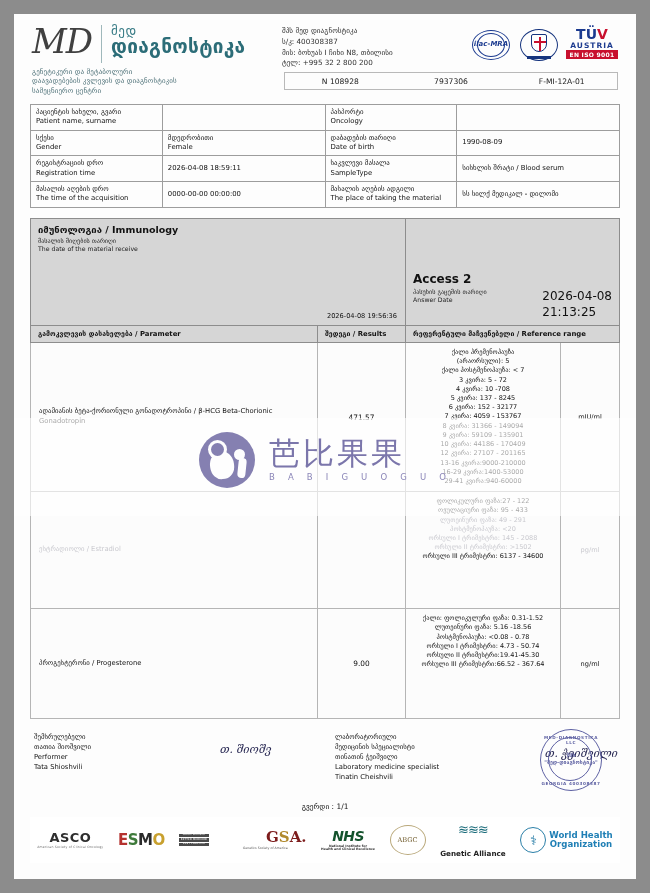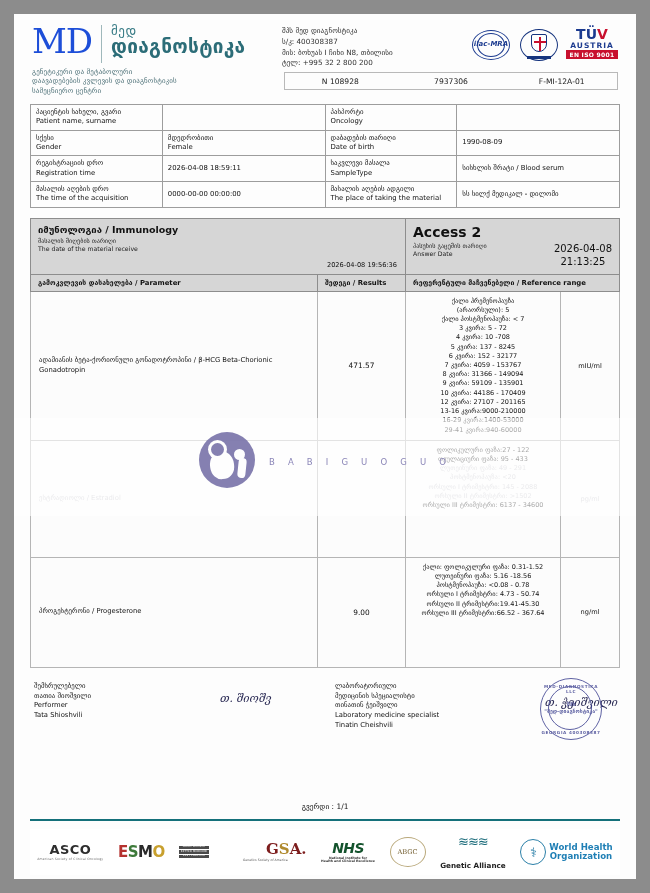--- a/index.html
+++ b/index.html
@@ -20,22 +20,22 @@
     width: 622px; height: 865px;
     background: #fdfdfd;
     overflow: hidden;
   }
 
   
   .header { position: relative; height: 82px; padding: 8px 16px 0 16px; }
   .logo-block { position: absolute; left: 18px; top: 10px; display: flex; align-items: flex-start; }
   .logo-md {
     font-family: "DejaVu Serif", "Liberation Serif", serif;
-    font-size: 34px; color: #1d4ed8; letter-spacing: -1px;
-    line-height: 34px; font-weight: 400;
+    font-size: 34px; color: #404040; letter-spacing: -1px;
+    line-height: 34px; font-weight: 400; font-style: italic;
   }
   .logo-div { width: 1px; height: 38px; background: #9fb8bb; margin: 0 9px; margin-top: 1px; }
   .logo-geo { line-height: 1.0; }
   .logo-geo .l1 { font-size: 13px; color: #3c7e88; letter-spacing: 0.5px; }
   .logo-geo .l2 { font-size: 19px; color: #2c6d78; letter-spacing: 0.3px; font-weight: 600; }
   .logo-sub {
     position: absolute; left: 18px; top: 54px;
     font-size: 7px; color: #4b6f76; line-height: 1.35; letter-spacing: 0.1px;
   }
 
@@ -106,23 +106,23 @@
   .sec-wrap { margin: 10px 16px 0 16px; width: 590px; }
   .sec-head {
     display: flex; border: 0.8px solid #8d8d8d;
     background: #d6d6d6;
   }
   .sec-left { flex: 1; padding: 5px 7px 5px 7px; position: relative; border-right: 0.8px solid #8d8d8d; }
   .sec-title { font-size: 9.5px; font-weight: bold; color: #111; margin-bottom: 2px; }
   .sec-sub { font-size: 6.2px; color: #222; line-height: 1.35; }
   .sec-date { position: absolute; right: 8px; bottom: 5px; font-size: 6.6px; color: #111; }
   .sec-right { width: 213px; padding: 5px 7px; position: relative; }
-  .sec-access { font-size: 14px; font-weight: bold; color: #111; margin-bottom: 2px; }
+  .sec-access { font-size: 12px; font-weight: bold; color: #111; margin-bottom: 2px; margin-top: 48px; }
   .sec-ansrow { display: flex; justify-content: space-between; font-size: 6.2px; color: #222; line-height: 1.35; }
-  .sec-ansdate { text-align: center; font-size: 10px; color: #111; line-height: 1.35; }
+  .sec-ansdate { text-align: left; font-size: 12px; color: #111; line-height: 1.35; }
 
   .col-head {
     display: flex; border: 0.8px solid #8d8d8d; border-top: none;
     background: #d6d6d6; font-size: 6.9px; font-weight: bold; color: #111;
   }
   .ch-param { flex: 1; padding: 4px 7px; border-right: 0.8px solid #8d8d8d; }
   .ch-res { width: 88px; padding: 4px 7px; border-right: 0.8px solid #8d8d8d; }
   .ch-ref { width: 213px; padding: 4px 7px; }
 
   
@@ -237,21 +237,21 @@
   
   .pagenum {
     position: absolute; left: 0; bottom: 68px; width: 622px;
     text-align: center; font-size: 7.4px; color: #111;
   }
   .foot-rule {
     position: absolute; left: 16px; bottom: 58px; width: 590px;
     height: 2.2px; background: #14707a;
   }
   .footer-logos {
-    position: absolute; left: 16px; bottom: 4px; width: 590px; height: 46px;
+    position: absolute; left: 16px; bottom: 16px; width: 590px; height: 46px;
     display: flex; align-items: center; justify-content: space-around;
     background: #fff;
   }
   .flogo { text-align: center; line-height: 1; }
   .f-asco .n { font-size: 13px; font-weight: bold; color: #2e2e2e; letter-spacing: 0.4px; }
   .f-asco .s { font-size: 3.1px; color: #6d6d6d; margin-top: 2px; letter-spacing: 0.2px; }
   .f-esmo { display: flex; align-items: center; gap: 14px; }
   .f-esmo .blk { font-size: 15px; font-weight: bold; letter-spacing: -0.5px; }
   .f-esmo .e { color: #b5322f; } .f-esmo .s1 { color: #3d7a3a; }
   .f-esmo .m { color: #2a2a2a; } .f-esmo .o { color: #c8a02e; }
@@ -475,20 +475,21 @@
 
     <div class="watermark"></div>
     <div class="wm-inner">
       <div class="wm-logo">
         <div class="body"></div>
           <div class="head"></div>
           <div class="head2"></div>
           <div class="arm"></div>
       </div>
       <div class="wm-txt">
+        <div class="wm-cn">芭比果果</div>
         <div class="wm-en">B A B I G U O G U O</div>
       </div>
     </div>
 
     <div class="sign-area">
       <div class="sig-block sig-left">
         <div>შემსრულებელი</div>
         <div>თათია შიოშვილი</div>
         <div>Performer</div>
         <div>Tata Shioshvili</div>

